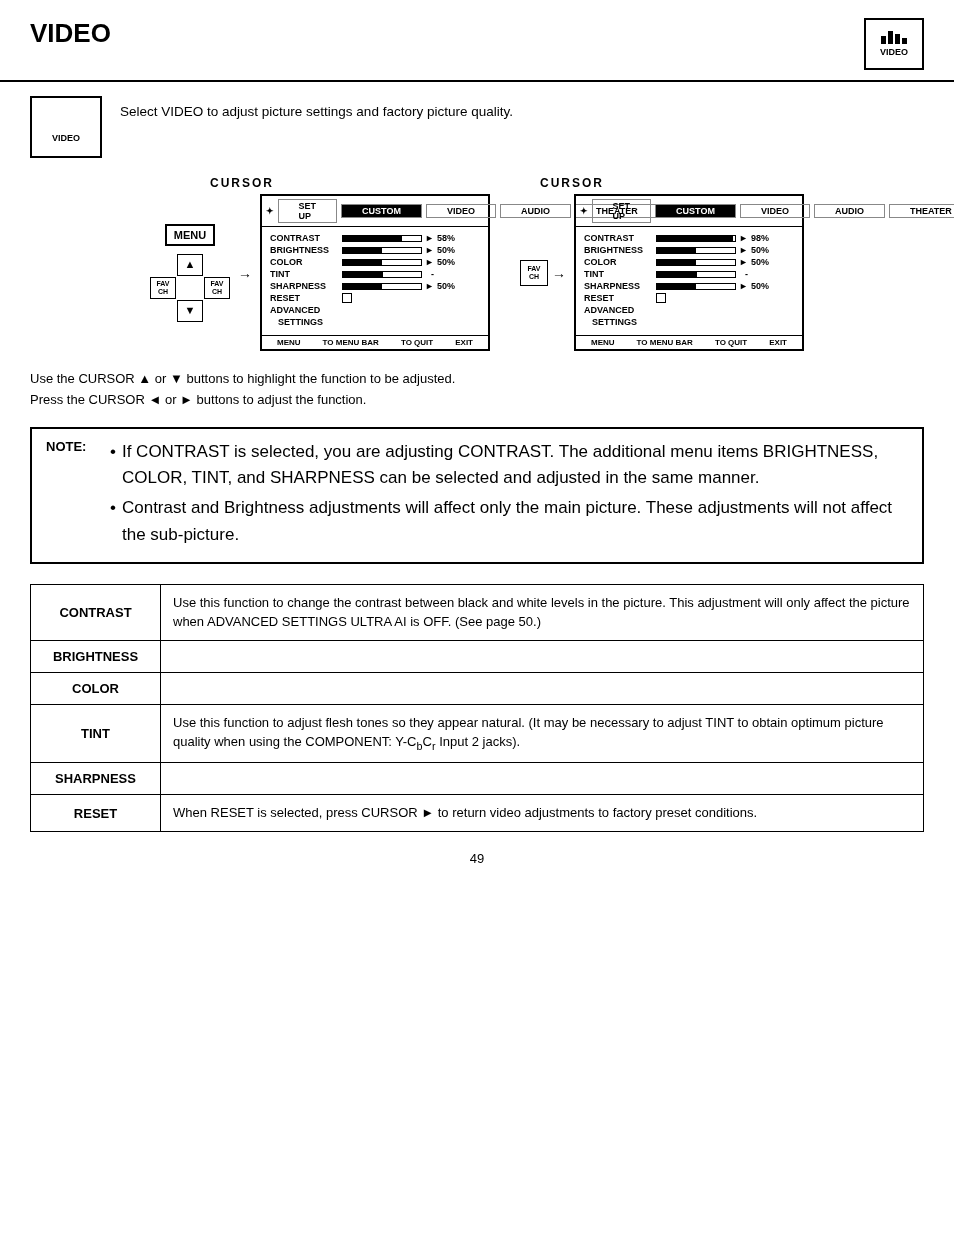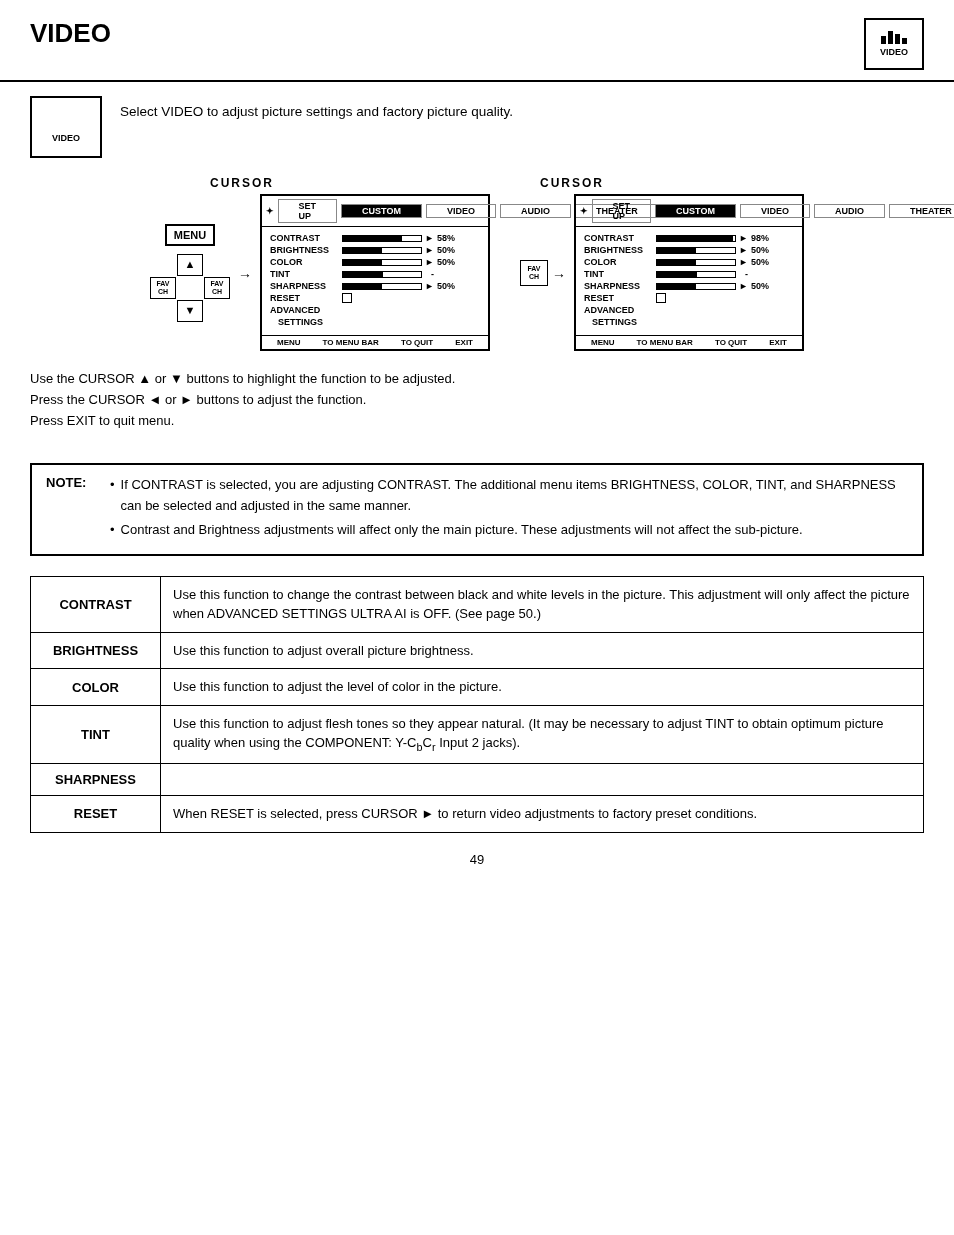--- a/index.html
+++ b/index.html
@@ -222,41 +222,41 @@
       display: flex;
       justify-content: space-around;
       padding: 2px 4px;
       font-size: 8px;
       font-weight: bold;
     }
 
     
     .instructions {
       padding: 0 30px;
-      margin-bottom: 32px;
+      margin-bottom: 16px;
       font-size: 13px;
       line-height: 1.6;
     }
 
     
     .note-box {
       border: 2px solid #000;
       margin: 0 30px 20px 30px;
       padding: 10px 14px;
       display: flex;
       gap: 14px;
     }
     .note-label {
       font-weight: bold;
       font-size: 13px;
       flex-shrink: 0;
       min-width: 50px;
     }
     .note-content {
-      font-size: 13px;
+      font-size: 17px;
       line-height: 1.55;
     }
     .note-bullet {
       display: flex;
       gap: 6px;
       margin-bottom: 4px;
     }
     .note-bullet::before {
       content: "•";
       flex-shrink: 0;
@@ -579,21 +579,20 @@
         </div>
       </div>
     </div>
   </div>
 
 </div>
 
 <div class="instructions">
   <div>Use the CURSOR ▲ or ▼ buttons to highlight the function to be adjusted.</div>
   <div>Press the CURSOR ◄ or ► buttons to adjust the function.</div>
-  <div>Press EXIT to quit menu.</div>
 </div>
 
 <div class="note-box">
   <div class="note-label">NOTE:</div>
   <div class="note-content">
     <div class="note-bullet">
       <span>If CONTRAST is selected, you are adjusting CONTRAST.  The additional menu items BRIGHTNESS, COLOR, TINT, and SHARPNESS can be selected and adjusted in the same manner.</span>
     </div>
     <div class="note-bullet">
       <span>Contrast and Brightness adjustments will affect only the main picture. These adjustments will not affect the sub-picture.</span>
@@ -603,26 +602,24 @@
 
 <div class="function-table">
 
   <div class="function-row">
     <div class="function-label">CONTRAST</div>
     <div class="function-desc">Use this function to change the contrast between black and white levels in the picture.  This adjustment will only affect the picture when ADVANCED SETTINGS ULTRA AI is OFF. (See page 50.)</div>
   </div>
 
   <div class="function-row">
     <div class="function-label">BRIGHTNESS</div>
-    <div class="function-desc">Use this function to adjust overall picture brightness.</div>
   </div>
 
   <div class="function-row">
     <div class="function-label">COLOR</div>
-    <div class="function-desc">Use this function to adjust the level of color in the picture.</div>
   </div>
 
   <div class="function-row">
     <div class="function-label">TINT</div>
     <div class="function-desc">
       Use this function to adjust flesh tones so they appear natural. (It may be necessary to adjust TINT to obtain optimum picture quality when using the COMPONENT: Y-C<sub>b</sub>C<sub>r</sub> Input 2 jacks).
     </div>
   </div>
 
   <div class="function-row">

